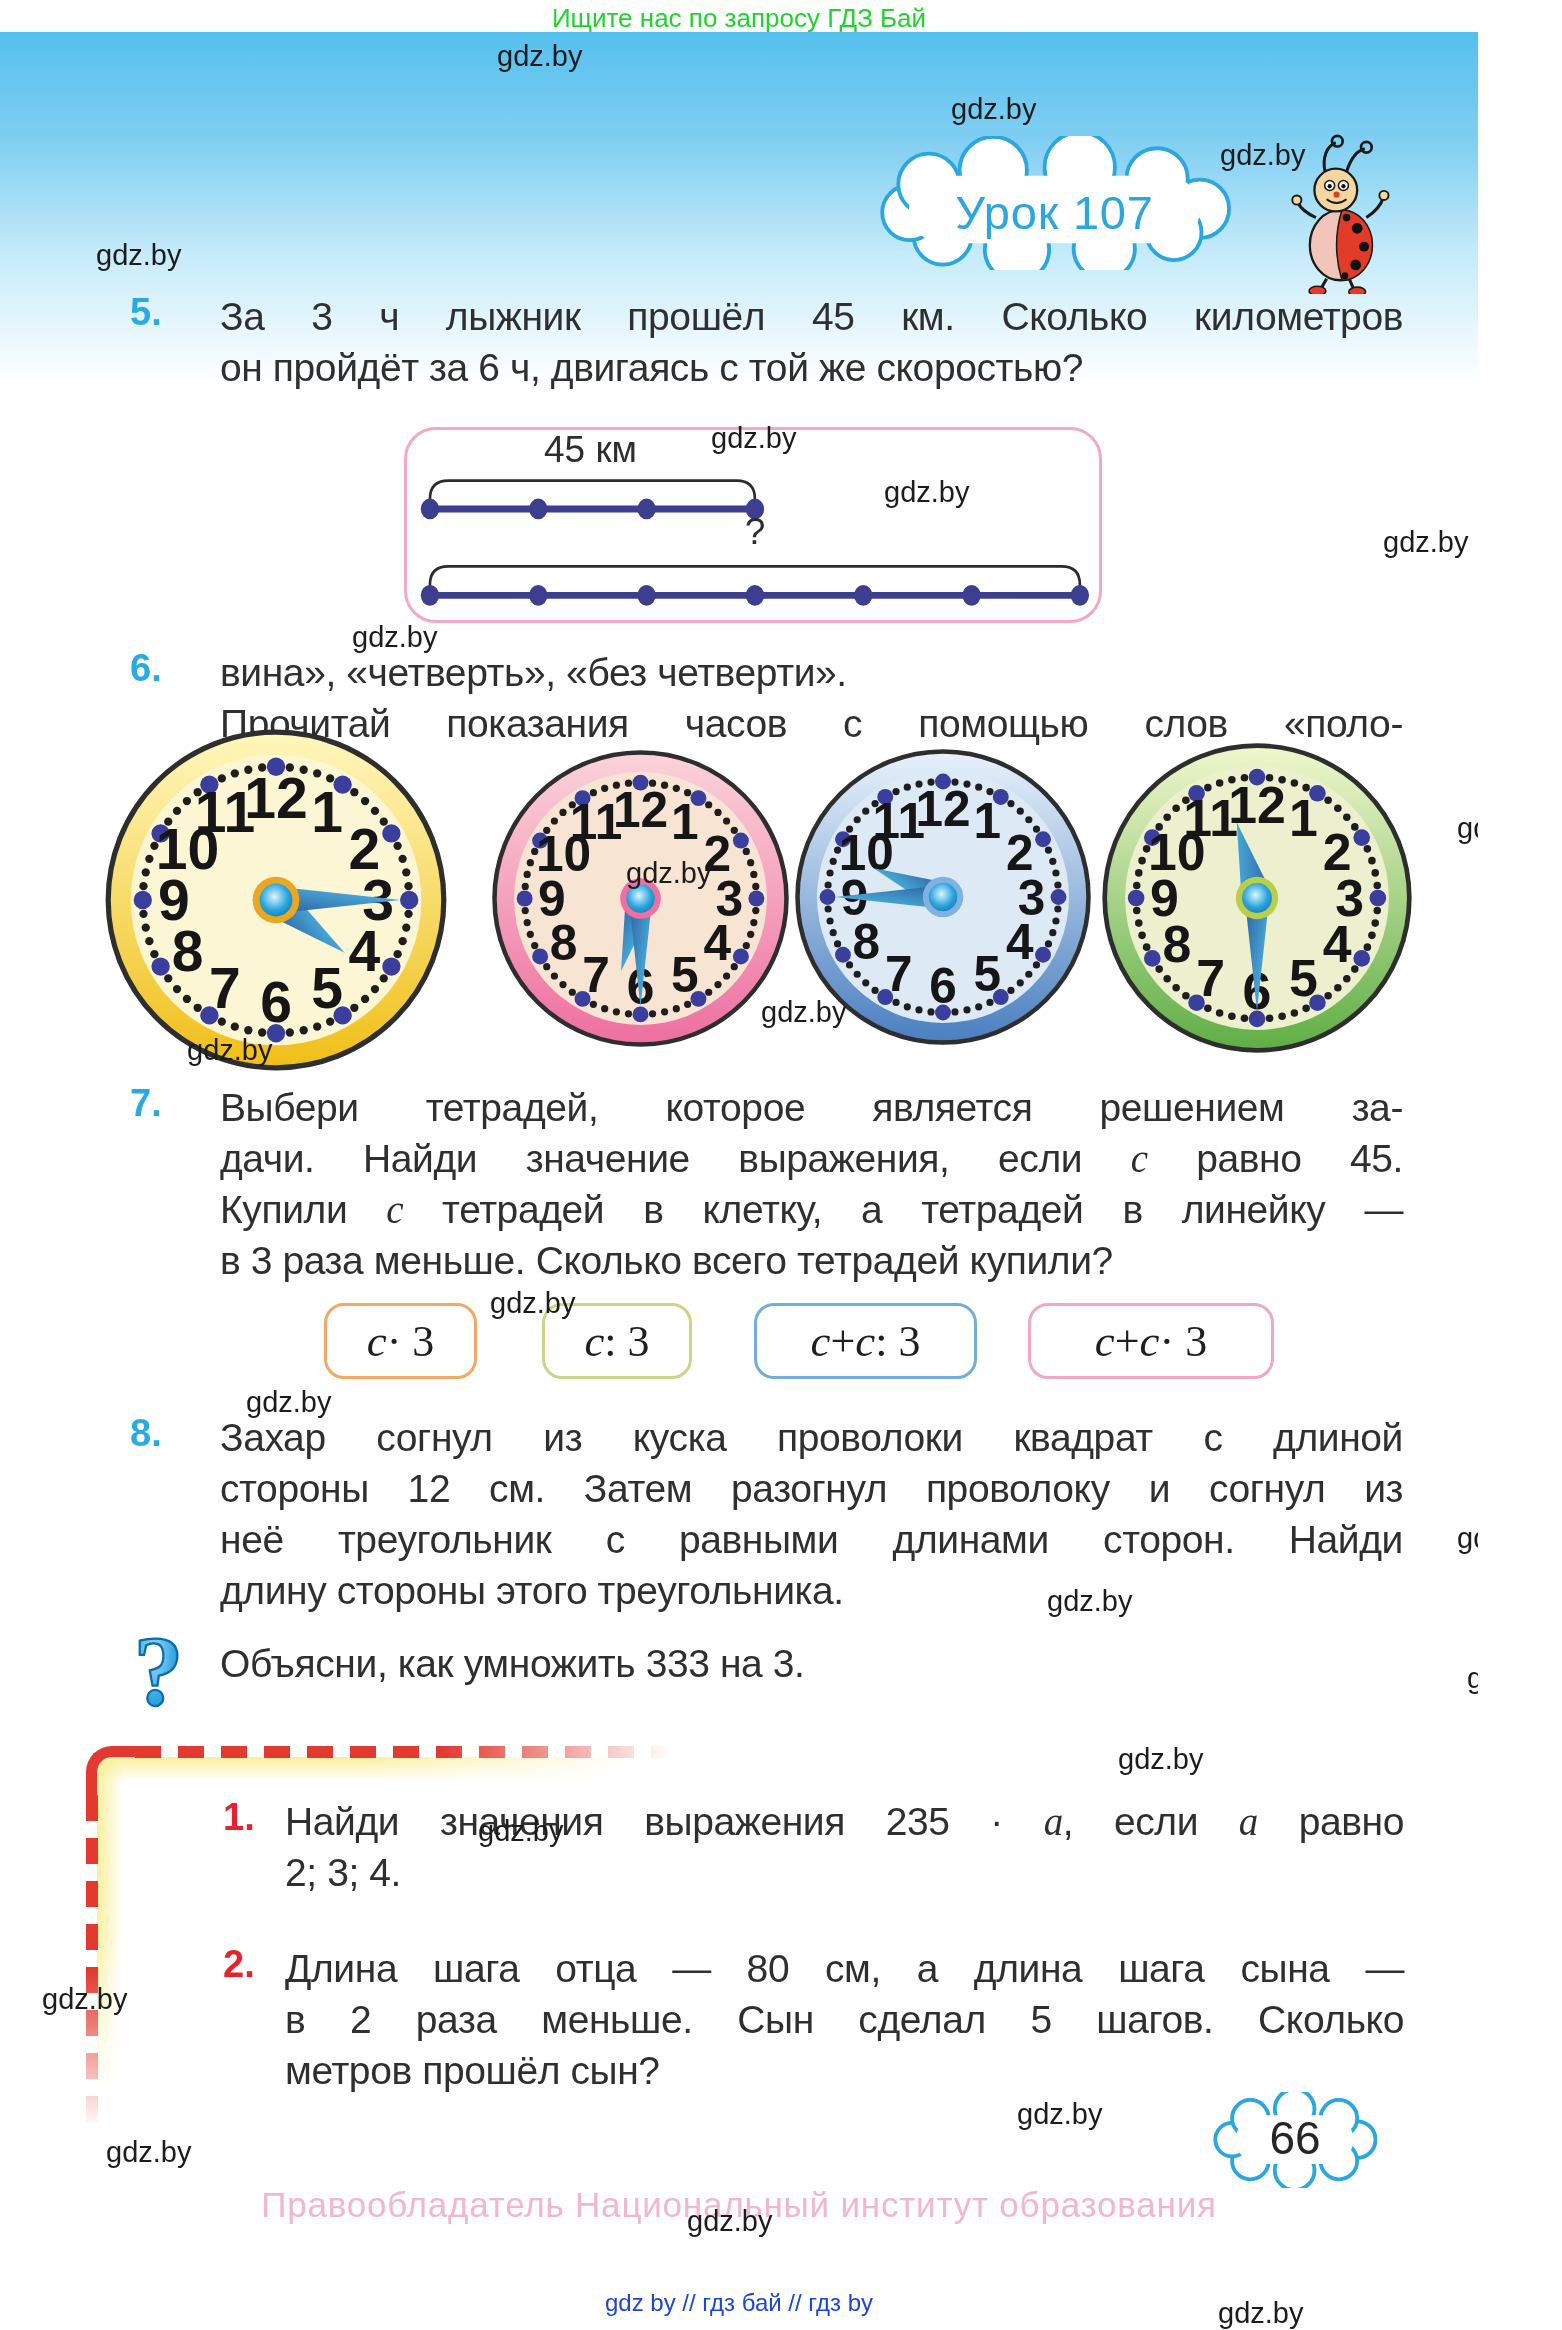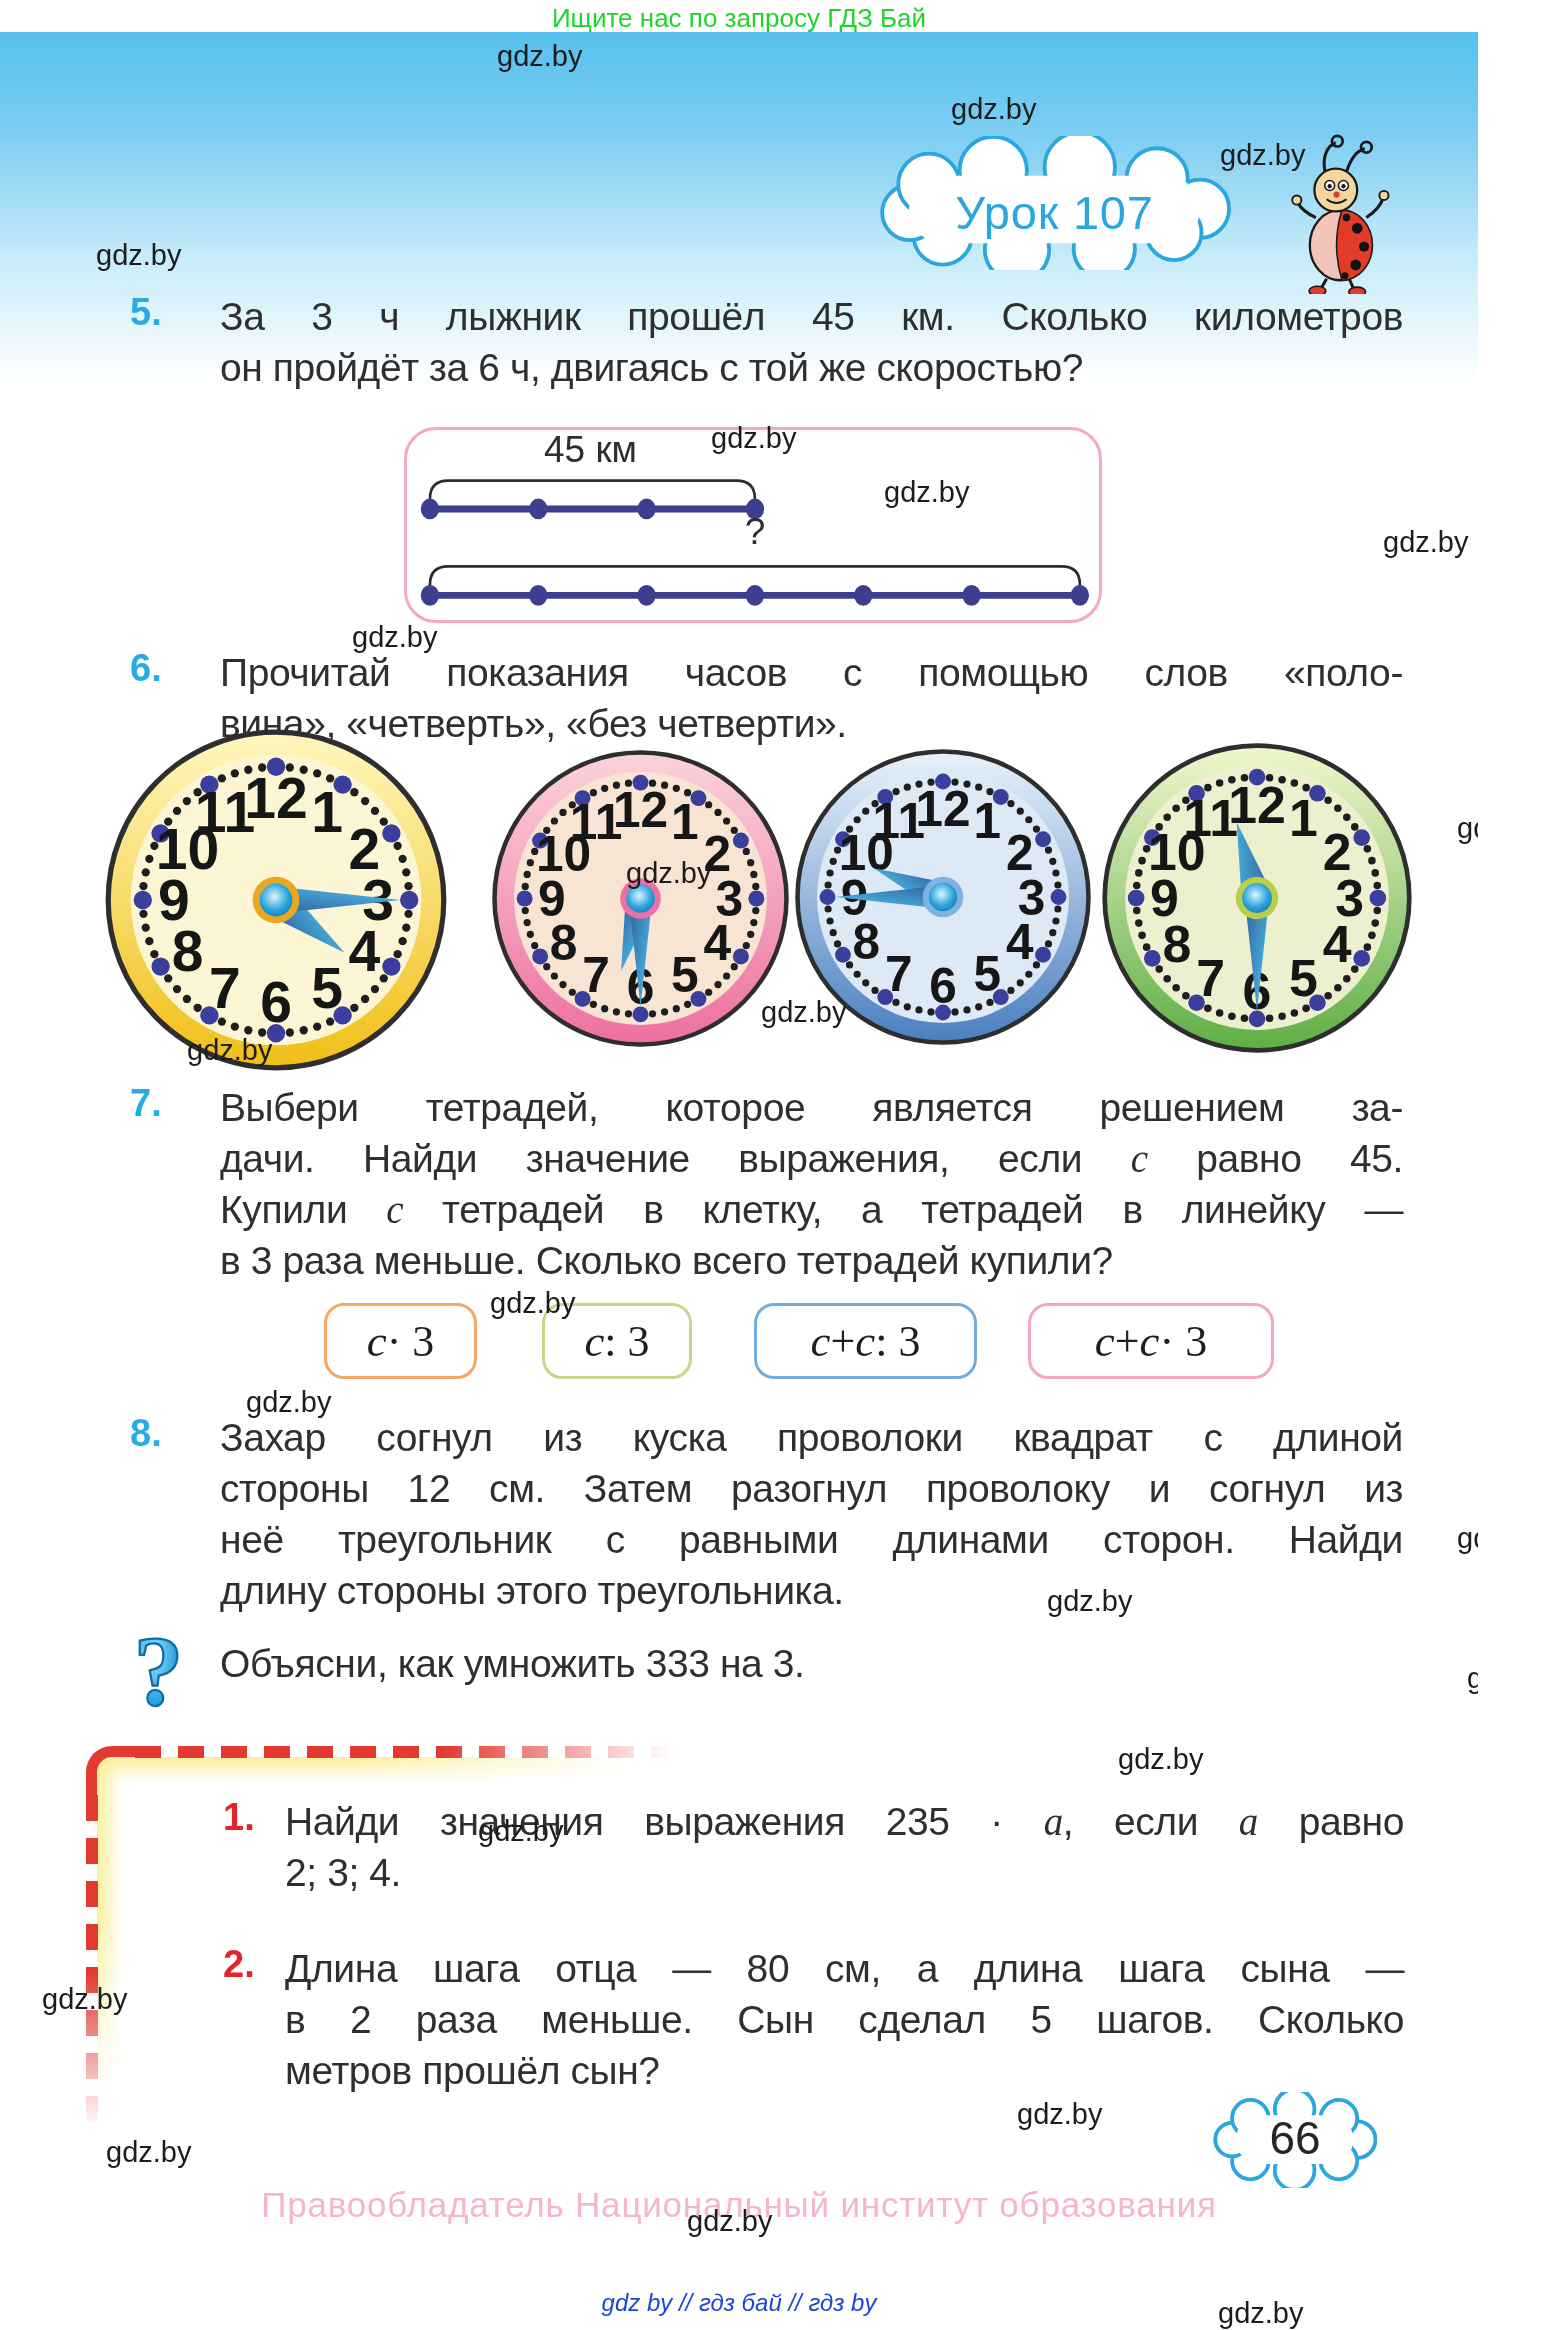--- a/index.html
+++ b/index.html
@@ -75,21 +75,21 @@
             -webkit-mask-image:linear-gradient(180deg,#000 45%,rgba(0,0,0,0) 92%);
             mask-image:linear-gradient(180deg,#000 45%,rgba(0,0,0,0) 92%);}
 
   .cloud79{position:absolute;left:1213px;top:2092px;width:164px;height:96px;}
   .pagenum{position:absolute;left:1213px;top:2111px;width:164px;text-align:center;
            font-size:46px;color:#262626;}
 
   .footer-pink{position:absolute;top:2185px;left:0;width:100%;text-align:center;
                font-size:35px;color:var(--pinkf);letter-spacing:0.8px;}
   .footer-links{position:absolute;top:2289px;left:0;width:100%;text-align:center;
-                font-size:24px;color:var(--bluef);font-style:italic;}
+                font-size:24px;color:var(--bluef);}
 
   .wm{position:absolute;font-size:29px;color:#1c1c1c;white-space:nowrap;z-index:6;}
 </style>
 </head>
 <body>
 
 <div class="page">
 
   <div class="promo">Ищите нас по запросу ГДЗ Бай</div>
   <div class="sky"></div>
@@ -161,22 +161,22 @@
         <ellipse cx="596.6666666666666" cy="216" rx="12" ry="13.5" fill="#3c3f90"></ellipse>
         <ellipse cx="738.3333333333334" cy="216" rx="12" ry="13.5" fill="#3c3f90"></ellipse>
         <ellipse cx="880" cy="216" rx="12" ry="13.5" fill="#3c3f90"></ellipse>
       </svg>
     <div class="diag-label top">45 км</div>
     <div class="diag-label bot">?</div>
   </div>
 
   <div class="pnum" style="left:130px;top:647px;">6.</div>
   <div class="ptext" style="left:220px;top:647px;">
+      <div class="line rag">вина», «четверть», «без четверти».</div>
       <div class="line">Прочитай показания часов с помощью слов «поло-</div>
-      <div class="line rag">вина», «четверть», «без четверти».</div>
     </div>
 
   <div class="clock clock1">
       <svg viewBox="-100 -100 200 200">
         <defs>
       <linearGradient id="rim0" x1="0" y1="0" x2="0" y2="1">
         <stop offset="0" stop-color="#fff7bd"></stop>
             <stop offset="1" stop-color="#f0bf17"></stop>
       </linearGradient>
       <linearGradient id="hand0" x1="0" y1="0" x2="1" y2="1">

